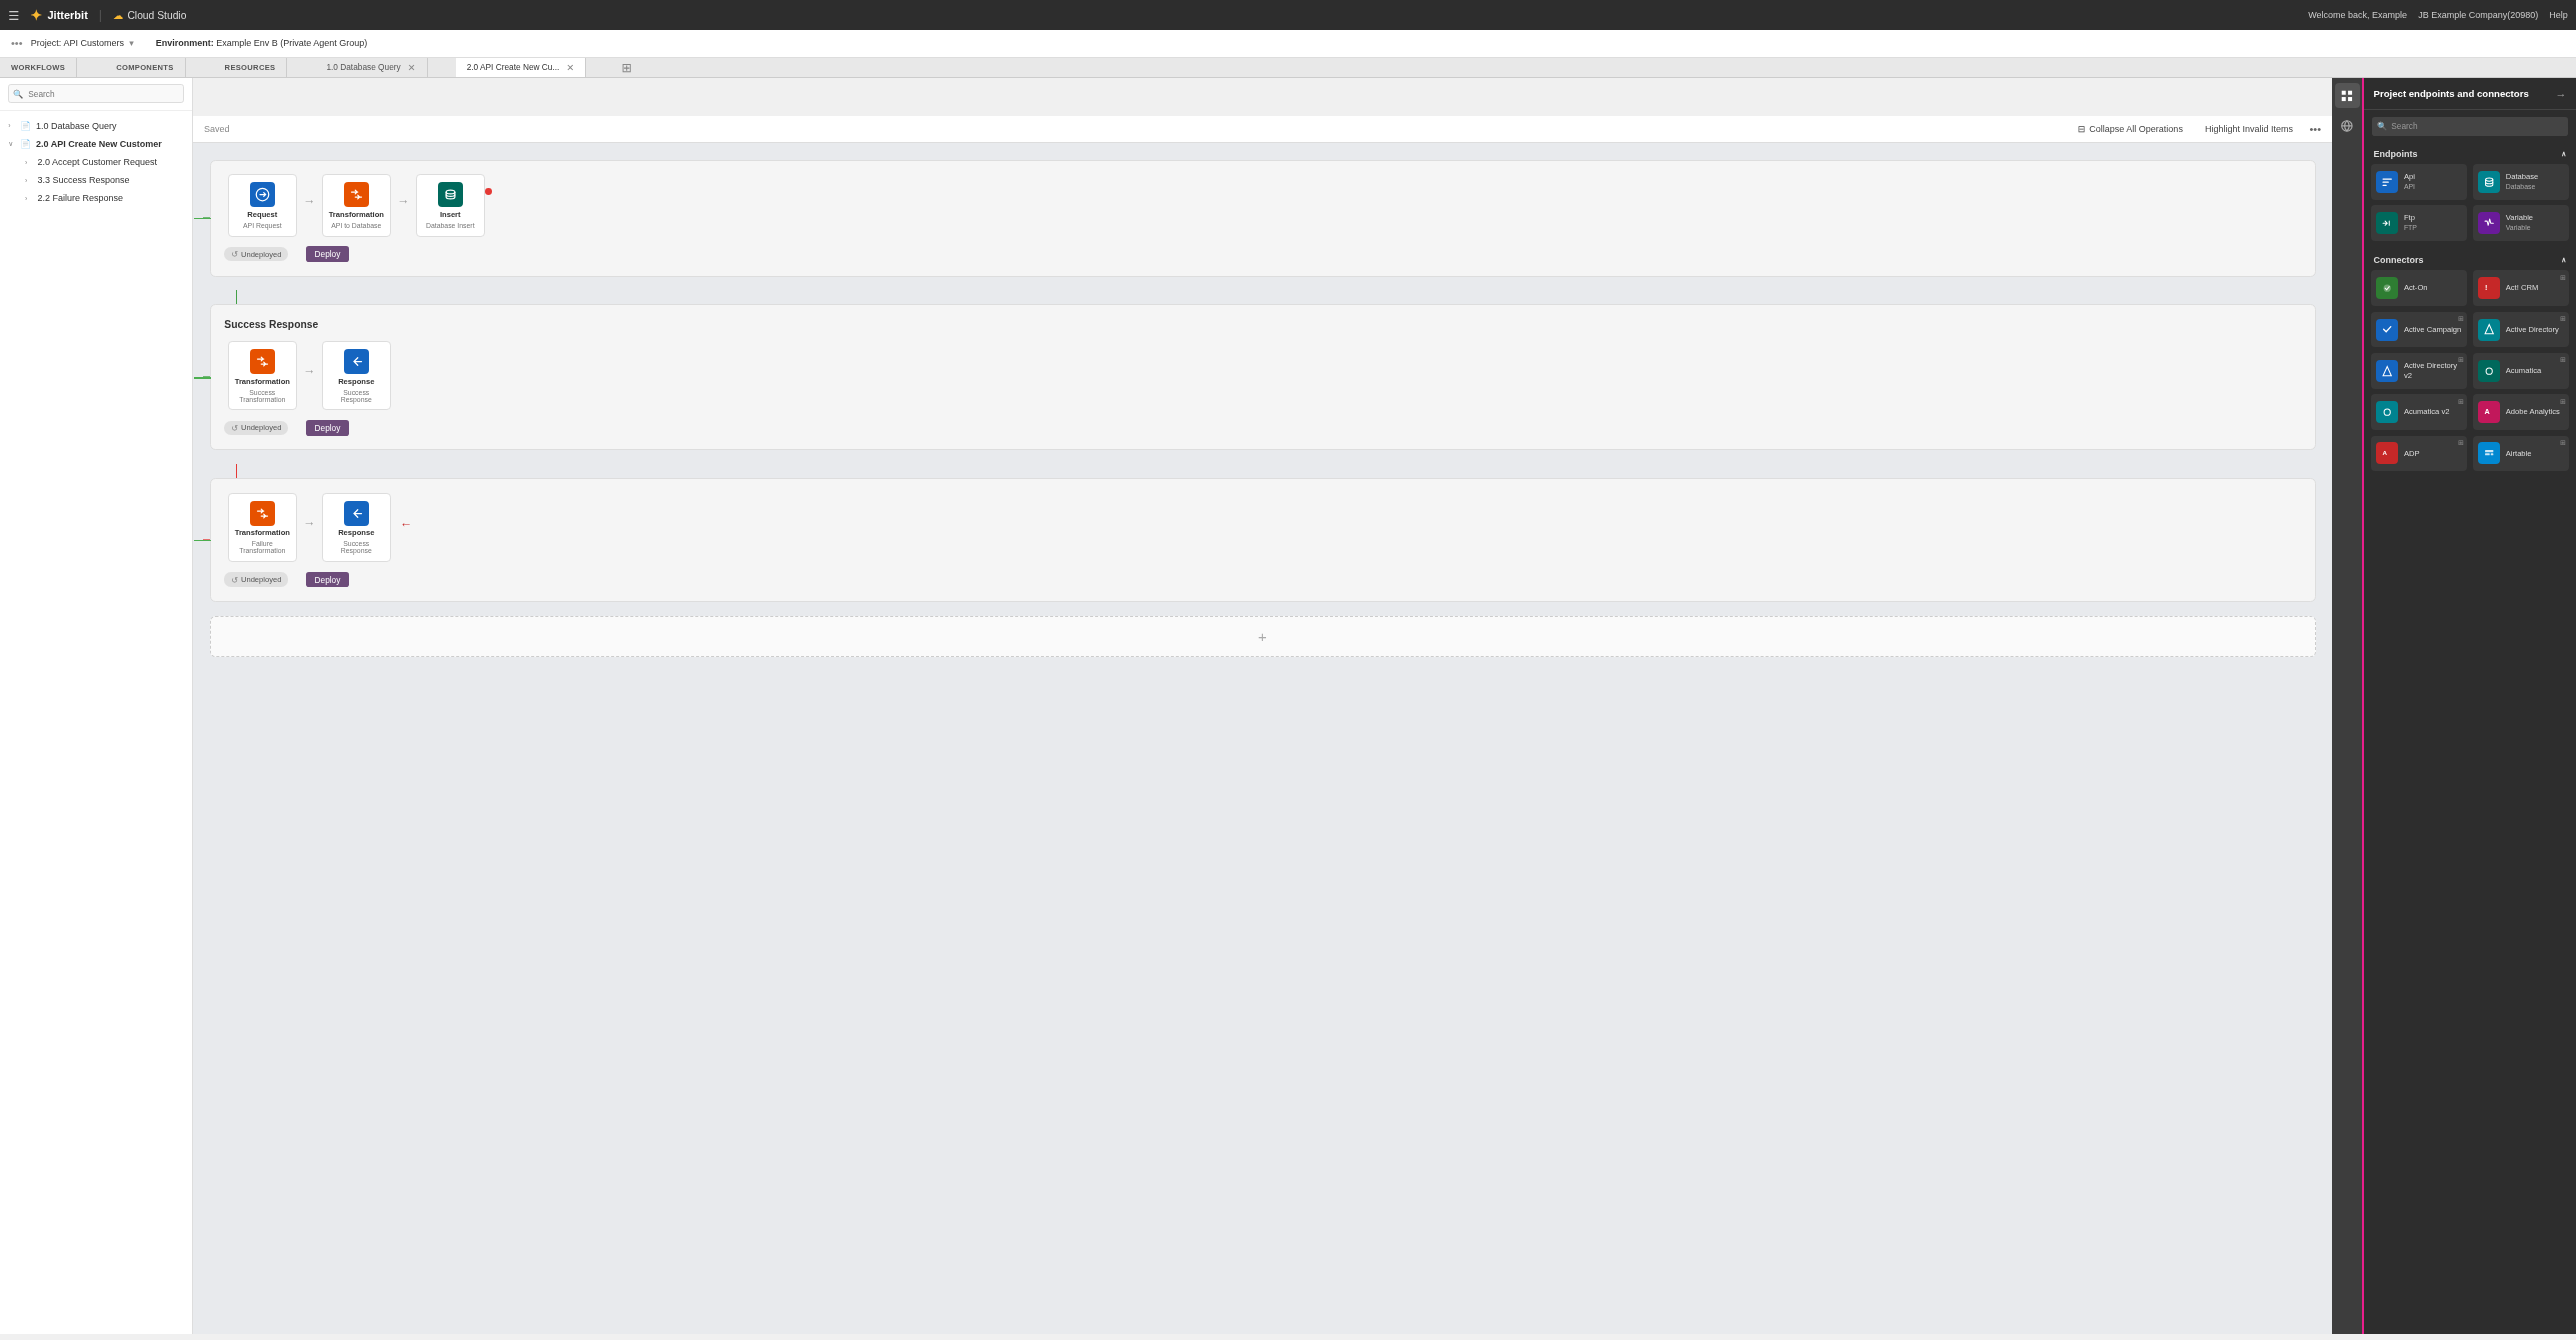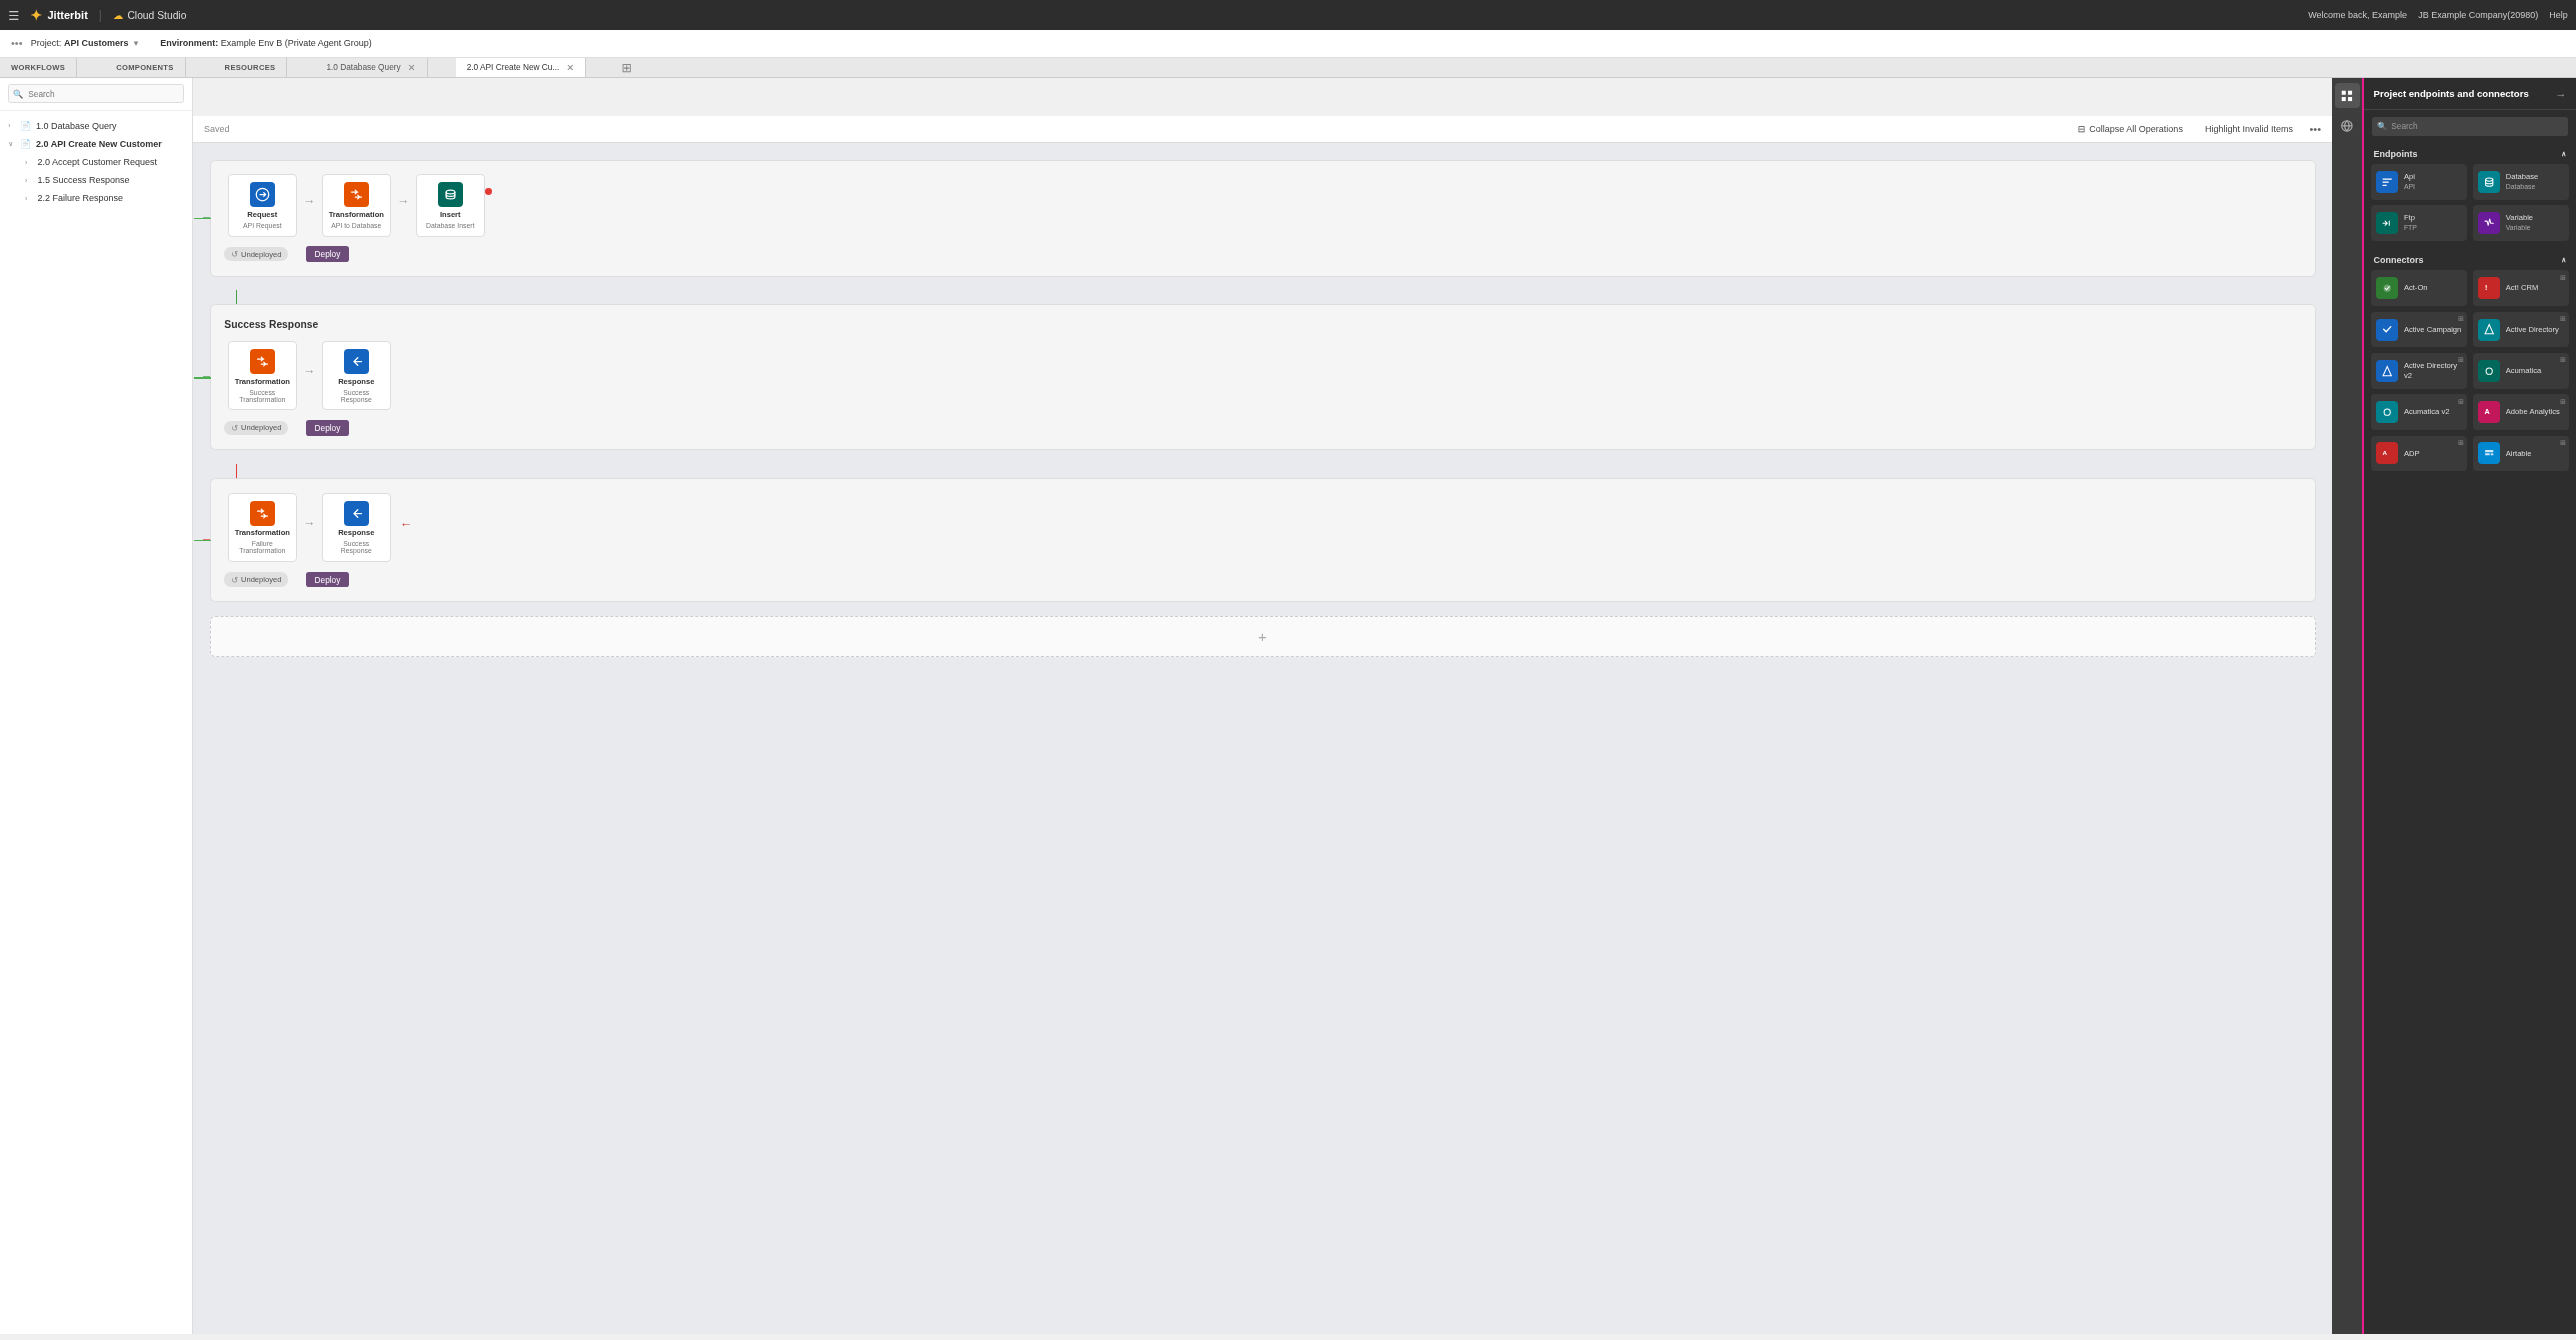--- a/index.html
+++ b/index.html
@@ -12,21 +12,21 @@
     .logo-star { color: #f7b731; font-size: 13.8px; }
     .cloud-studio { display: flex; align-items: center; gap: 4.1px; color: #ddd; font-size: 10.3px; }
     .cloud-icon { color: #f7b731; }
     .top-bar-right { margin-left: auto; display: flex; align-items: center; gap: 11px; color: #ccc; font-size: 9px; }
     .top-bar-right span { cursor: pointer; }
 
     
     .project-bar { display: flex; align-items: center; background: #fff; height: 27.5px; padding: 0 11px; border-bottom: 0.7px solid #ddd; gap: 5.5px; }
     .dots-menu { color: #888; font-size: 11px; cursor: pointer; margin-right: 2.8px; }
     .project-label { font-size: 9px; color: #333; }
-    .project-name { font-weight: 700; }
+    .project-name { font-weight: 400; }
     .project-dropdown { margin-left: 2.8px; color: #888; cursor: pointer; }
     .env-section { margin-left: 16.5px; font-size: 9px; color: #333; }
     .env-label { font-weight: 600; }
 
     
     .tab-bar { display: flex; align-items: center; background: #e8e8e8; height: 20px; border-bottom: 0.7px solid #ccc; gap: 28px; }
     .tab { display: flex; align-items: center; padding: 0 11px; height: 100%; cursor: pointer; font-size: 8.3px; color: #555; border-right: 0.7px solid #ccc; gap: 4.1px; white-space: nowrap; }
     .tab.active { background: #fff; color: #333; font-weight: 500; }
     .tab.static { font-weight: 600; text-transform: uppercase; font-size: 7.6px; letter-spacing: 0.3px; }
     .tab .close-btn { color: #888; font-size: 9.6px; cursor: pointer; margin-left: 2.8px; }
@@ -185,21 +185,21 @@
         <span class="chevron">∨</span>
         <span class="doc-icon">📄</span>
         <span style="font-weight:700;">2.0  API Create New Customer</span>
       </div>
       <div class="tree-item sub-item2">
         <span class="chevron">›</span>
         <span>2.0  Accept Customer Request</span>
       </div>
       <div class="tree-item sub-item2">
         <span class="chevron">›</span>
-        <span>1.5  Success Response</span>
+        <span>3.3  Success Response</span>
       </div>
       <div class="tree-item sub-item2">
         <span class="chevron">›</span>
         <span>2.2  Failure Response</span>
       </div>
     </div>
   </div>
 
   <div class="canvas-area">
     <div class="canvas-toolbar">

